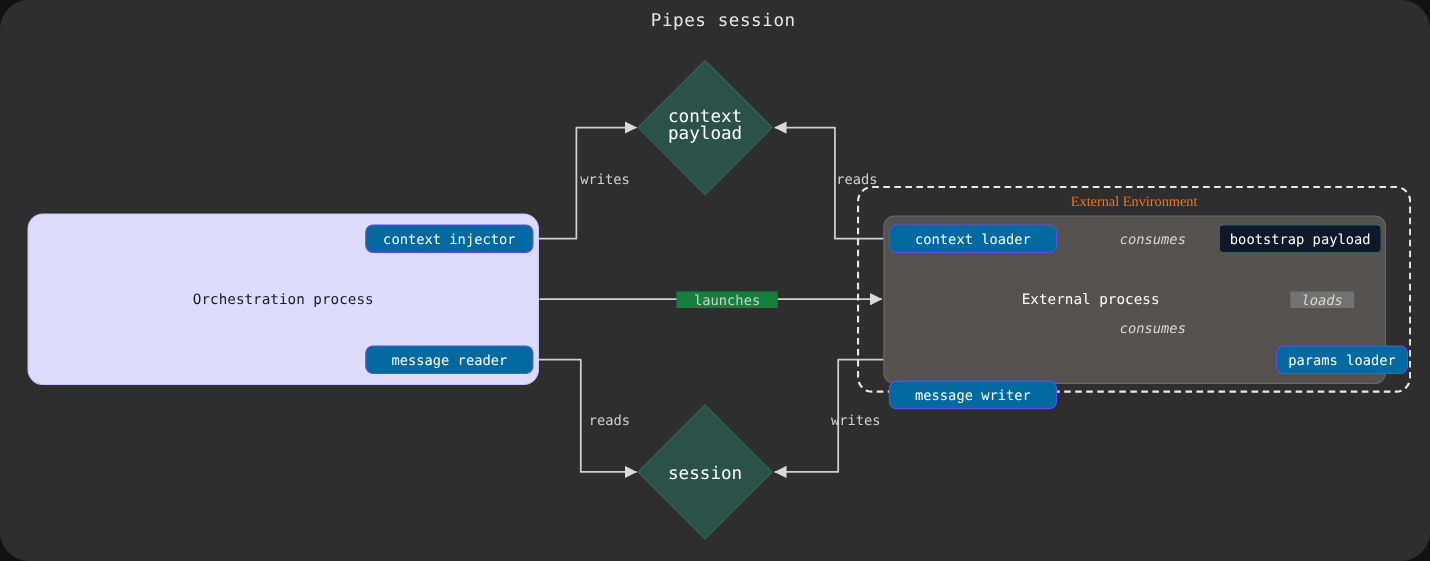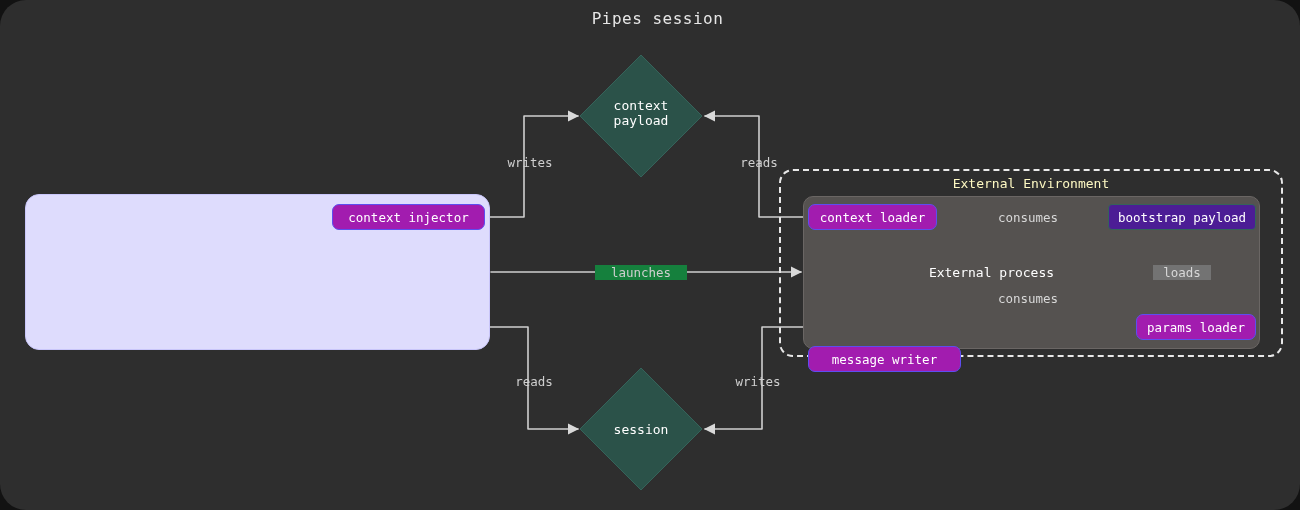--- a/index.html
+++ b/index.html
@@ -73,22 +73,23 @@
     height: 188px;
     background: transparent;
     border: 2px dashed #e8e8e8;
     border-radius: 14px;
   }
   #external-env-label {
     left: 779px;
     top: 174px;
     width: 504px;
     height: 18px;
-    color: #fef9c3;
+    color: #f97316;
     font-size: 13px;
+    font-family: Liberation Serif, serif;
   }
   
   #external-process-box {
     left: 803px;
     top: 196px;
     width: 457px;
     height: 153px;
     background: #555250;
     border: 1px solid #6a6664;
     border-radius: 10px;
@@ -96,63 +97,64 @@
   #external-process-label {
     left: 803px;
     top: 263px;
     width: 377px;
     height: 18px;
     color: #ffffff;
     font-size: 13px;
   }
   
   .pill {
-    background: #a21caf;
+    background: #0369a1;
     border: 1px solid #5d4ef0;
     border-radius: 7px;
     color: #ffffff;
     font-size: 12.5px;
     height: 26px;
   }
   #node-context-injector { left: 332px; top: 204px; width: 153px; }
   #node-message-reader  { left: 332px; top: 314px; width: 153px; }
-  #node-context-loader  { left: 808px; top: 204px; width: 129px; }
+  #node-context-loader  { left: 808px; top: 204px; width: 153px; }
   #node-message-writer  { left: 808px; top: 314px; width: 153px; margin-top: 32px; }
-  #node-params-loader   { left: 1136px; top: 314px; width: 120px; }
+  #node-params-loader   { left: 1160px; top: 314px; width: 120px; }
   
   .asset-box {
-    background: #4c1d95;
+    background: #0f172a;
     border: 1px solid #35635a;
     border-radius: 4px;
     color: #ffffff;
     font-size: 12.5px;
     height: 26px;
   }
   #node-bootstrap-payload { left: 1108px; top: 204px; width: 148px; }
   
   .diamond-label {
     position: absolute;
     color: #ffffff;
-    font-size: 13px;
+    font-size: 16px;
     text-align: center;
     line-height: 15px;
     white-space: pre;
     pointer-events: none;
   }
   #label-context-payload { left: 575px; top: 98px; width: 132px; }
   #label-messages { left: 575px; top: 422px; width: 132px; }
   
   .edge-label {
     position: absolute;
     color: #cfcfcf;
     font-size: 12.5px;
     white-space: pre;
     text-align: center;
-  }
-  .edge-label.onbg { color: #d8d8d8; }
+    margin-left: 20px;
+  }
+  .edge-label.onbg { color: #d8d8d8; font-style: italic; }
 </style>
 </head>
 <body>
 
 <div id="canvas">
 
   <div class="node" id="title">Pipes session</div>
 
   <svg id="svg-layer" xmlns="http://www.w3.org/2000/svg">
     <defs>
@@ -174,39 +176,41 @@
 
       <path d="M 962 217 L 1104 217" marker-end="url(#arrow)"></path>
 
       <path d="M 884 315 L 884 298 L 1143 298 L 1143 234" marker-end="url(#arrow)"></path>
 
       <path d="M 1182 313 L 1182 234" marker-end="url(#arrow)"></path>
     </g>
   </svg>
 
   <div class="node" id="orchestration-box"></div>
+  <div class="node" id="orchestration-label">Orchestration process</div>
 
   <div class="node" id="external-env-box"></div>
   <div class="node" id="external-env-label">External Environment</div>
 
   <div class="node" id="external-process-box"></div>
   <div class="node" id="external-process-label">External process</div>
 
   <svg style="position:absolute;left:578px;top:53px;width:126px;height:126px;" xmlns="http://www.w3.org/2000/svg">
     <polygon points="63,2 124,63 63,124 2,63" fill="#2b5249" stroke="#35635a" stroke-width="1"></polygon>
   </svg>
   <div class="diamond-label" id="label-context-payload">context
 payload</div>
 
   <svg style="position:absolute;left:578px;top:366px;width:126px;height:126px;" xmlns="http://www.w3.org/2000/svg">
     <polygon points="63,2 124,63 63,124 2,63" fill="#2b5249" stroke="#35635a" stroke-width="1"></polygon>
   </svg>
   <div class="diamond-label" id="label-messages">session</div>
 
   <div class="node pill" id="node-context-injector">context injector</div>
+  <div class="node pill" id="node-message-reader">message reader</div>
   <div class="node pill" id="node-context-loader">context loader</div>
   <div class="node pill" id="node-message-writer">message writer</div>
   <div class="node pill" id="node-params-loader">params loader</div>
 
   <div class="node asset-box" id="node-bootstrap-payload">bootstrap payload</div>
 
   <div class="edge-label" style="left:500px;top:155px;width:60px;">writes</div>
   <div class="edge-label" style="left:729px;top:155px;width:60px;">reads</div>
   <div class="edge-label" style="left:595px;top:265px;width:92px;background:#15803d;">launches</div>
   <div class="edge-label" style="left:504px;top:374px;width:60px;">reads</div>

